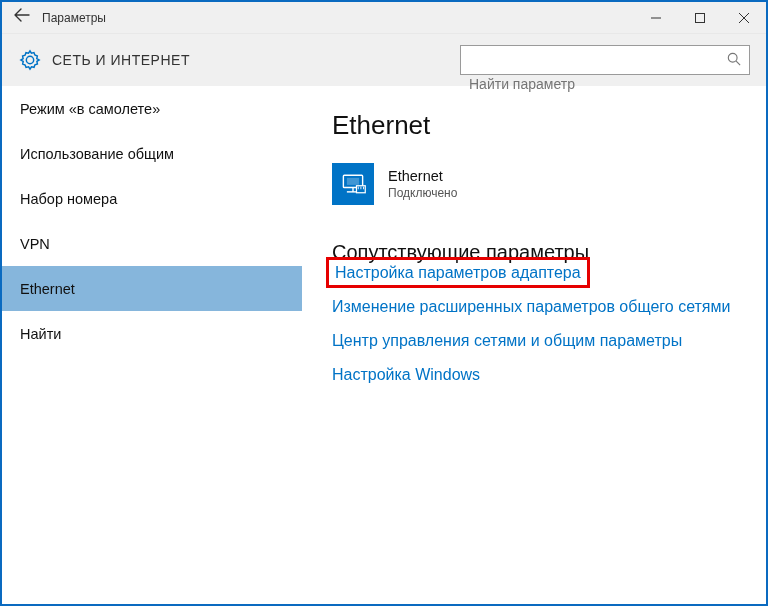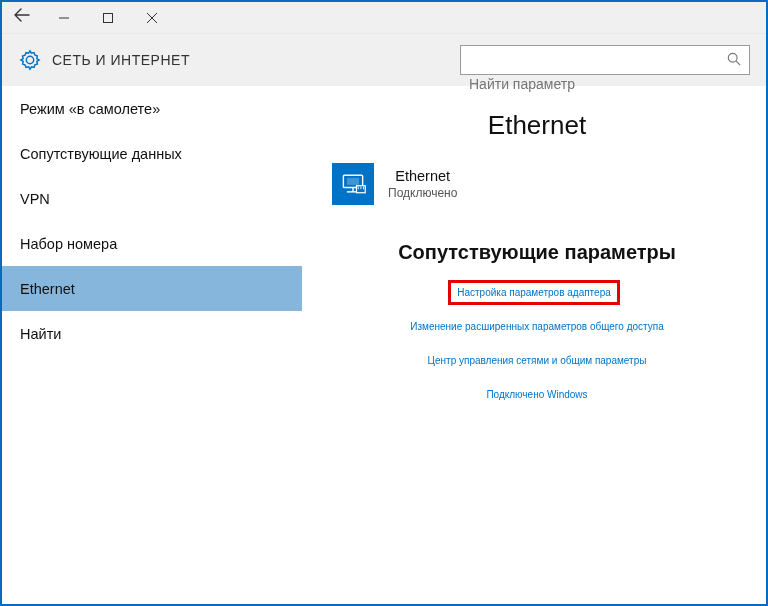--- a/index.html
+++ b/index.html
@@ -9,44 +9,45 @@
   .titlebar .back { width: 40px; text-align: center; font-size: 18px; color: #333; cursor: default; }
   .titlebar .title { flex: 1; font-size: 12px; color: #333; }
   .titlebar .win-btn { width: 44px; height: 32px; display: flex; align-items: center; justify-content: center; font-size: 12px; color: #333; }
   .titlebar .win-btn.close { font-size: 14px; }
   .header { display: flex; align-items: center; height: 52px; background: #f0f0f0; padding: 0 16px; }
   .header .gear { width: 24px; height: 24px; display: flex; align-items: center; justify-content: center; color: #0073c6; margin-right: 10px; }
   .header .cat { font-size: 14px; letter-spacing: .5px; font-weight: 400; color: #333; flex: 1; }
   .searchbox { width: 290px; height: 30px; border: 1px solid #9a9a9a; background: #fff; display: flex; align-items: center; padding: 0 8px; }
   .searchbox input { flex: 1; border: none; outline: none; font-size: 14px; color: #a16207; background: transparent; margin-top: 48px; }
   .searchbox .sicon { color: #777; font-size: 13px; }
-  .body { flex: 1; display: flex; overflow: hidden; text-align: center; }
+  .body { flex: 1; display: flex; overflow: hidden; }
   .sidebar { width: 300px; background: #fff; }
   .side-item { height: 45px; display: flex; align-items: center; padding: 0 18px; font-size: 14.5px; color: #111; }
   .side-item.selected { background: #86b6dc; }
   .main { flex: 1; padding: 24px 24px 24px 30px; overflow: auto; }
   .main h1 { font-size: 26px; font-weight: 400; color: #111; margin-bottom: 22px; }
   .conn { display: flex; align-items: center; margin-bottom: 36px; }
   .conn-icon { width: 42px; height: 42px; background: #0073c6; display: flex; align-items: center; justify-content: center; margin-right: 14px; }
   .conn-text .name { font-size: 14.5px; color: #111; }
   .conn-text .status { font-size: 12px; color: #555; margin-top: 2px; }
-  .main h2 { font-size: 20px; font-weight: 700; color: #111; margin-bottom: 18px; }
+  .main h2 { font-size: 20px; font-weight: 400; color: #111; }
   .link-wrap { margin-bottom: 16px; display: block; }
-  .link { font-size: 10px; color: #0073c6; text-decoration: none; display: inline; }
+  .link { font-size: 16px; color: #0073c6; text-decoration: none; display: inline; }
   .highlighted { border: 3px solid #e60000; padding: 4px 6px; margin-left: -6px; }
 </style>
 </head>
 <body>
 
 <div class="titlebar">
   <div class="back">
     <svg width="16" height="16" viewBox="0 0 16 16">
         <path d="M7 2 L1 8 L7 14 M1 8 H15" stroke="#333" stroke-width="1.4" fill="none" stroke-linecap="round" stroke-linejoin="round"></path>
       </svg>
   </div>
+  <div class="title">Параметры</div>
   <div class="win-btn">
     <svg width="10" height="10" viewBox="0 0 10 10">
         <line x1="0" y1="5" x2="10" y2="5" stroke="#333" stroke-width="1"></line>
       </svg>
   </div>
   <div class="win-btn">
     <svg width="10" height="10" viewBox="0 0 10 10">
         <rect x="0.5" y="0.5" width="9" height="9" stroke="#333" stroke-width="1" fill="none"></rect>
       </svg>
   </div>
@@ -74,27 +75,27 @@
     </span>
   </div>
 </div>
 
 <div class="body">
   <div class="sidebar" id="sidebar">
       <div class="side-item">
         <span>Режим «в самолете»</span>
       </div>
       <div class="side-item">
-        <span>Сопутствующие данных</span>
+        <span>Использование общим</span>
+      </div>
+      <div class="side-item">
+        <span>Набор номера</span>
       </div>
       <div class="side-item">
         <span>VPN</span>
-      </div>
-      <div class="side-item">
-        <span>Набор номера</span>
       </div>
       <div class="side-item selected">
         <span>Ethernet</span>
       </div>
       <div class="side-item">
         <span>Найти</span>
       </div>
     </div>
   <div class="main">
     <h1>Ethernet</h1>
@@ -112,18 +113,18 @@
         </svg>
       </div>
       <div class="conn-text">
         <div class="name">Ethernet</div>
         <div class="status">Подключено</div>
       </div>
     </div>
     <h2>Сопутствующие параметры</h2>
     <div id="links">
         <div class="link-wrap"><a class="link highlighted" href="#">Настройка параметров адаптера</a></div>
-        <div class="link-wrap"><a class="link" href="#">Изменение расширенных параметров общего доступа</a></div>
+        <div class="link-wrap"><a class="link" href="#">Изменение расширенных параметров общего сетями</a></div>
         <div class="link-wrap"><a class="link" href="#">Центр управления сетями и общим параметры</a></div>
-        <div class="link-wrap"><a class="link" href="#">Подключено Windows</a></div>
+        <div class="link-wrap"><a class="link" href="#">Настройка Windows</a></div>
       </div>
   </div>
 </div>
 
 </body></html>

